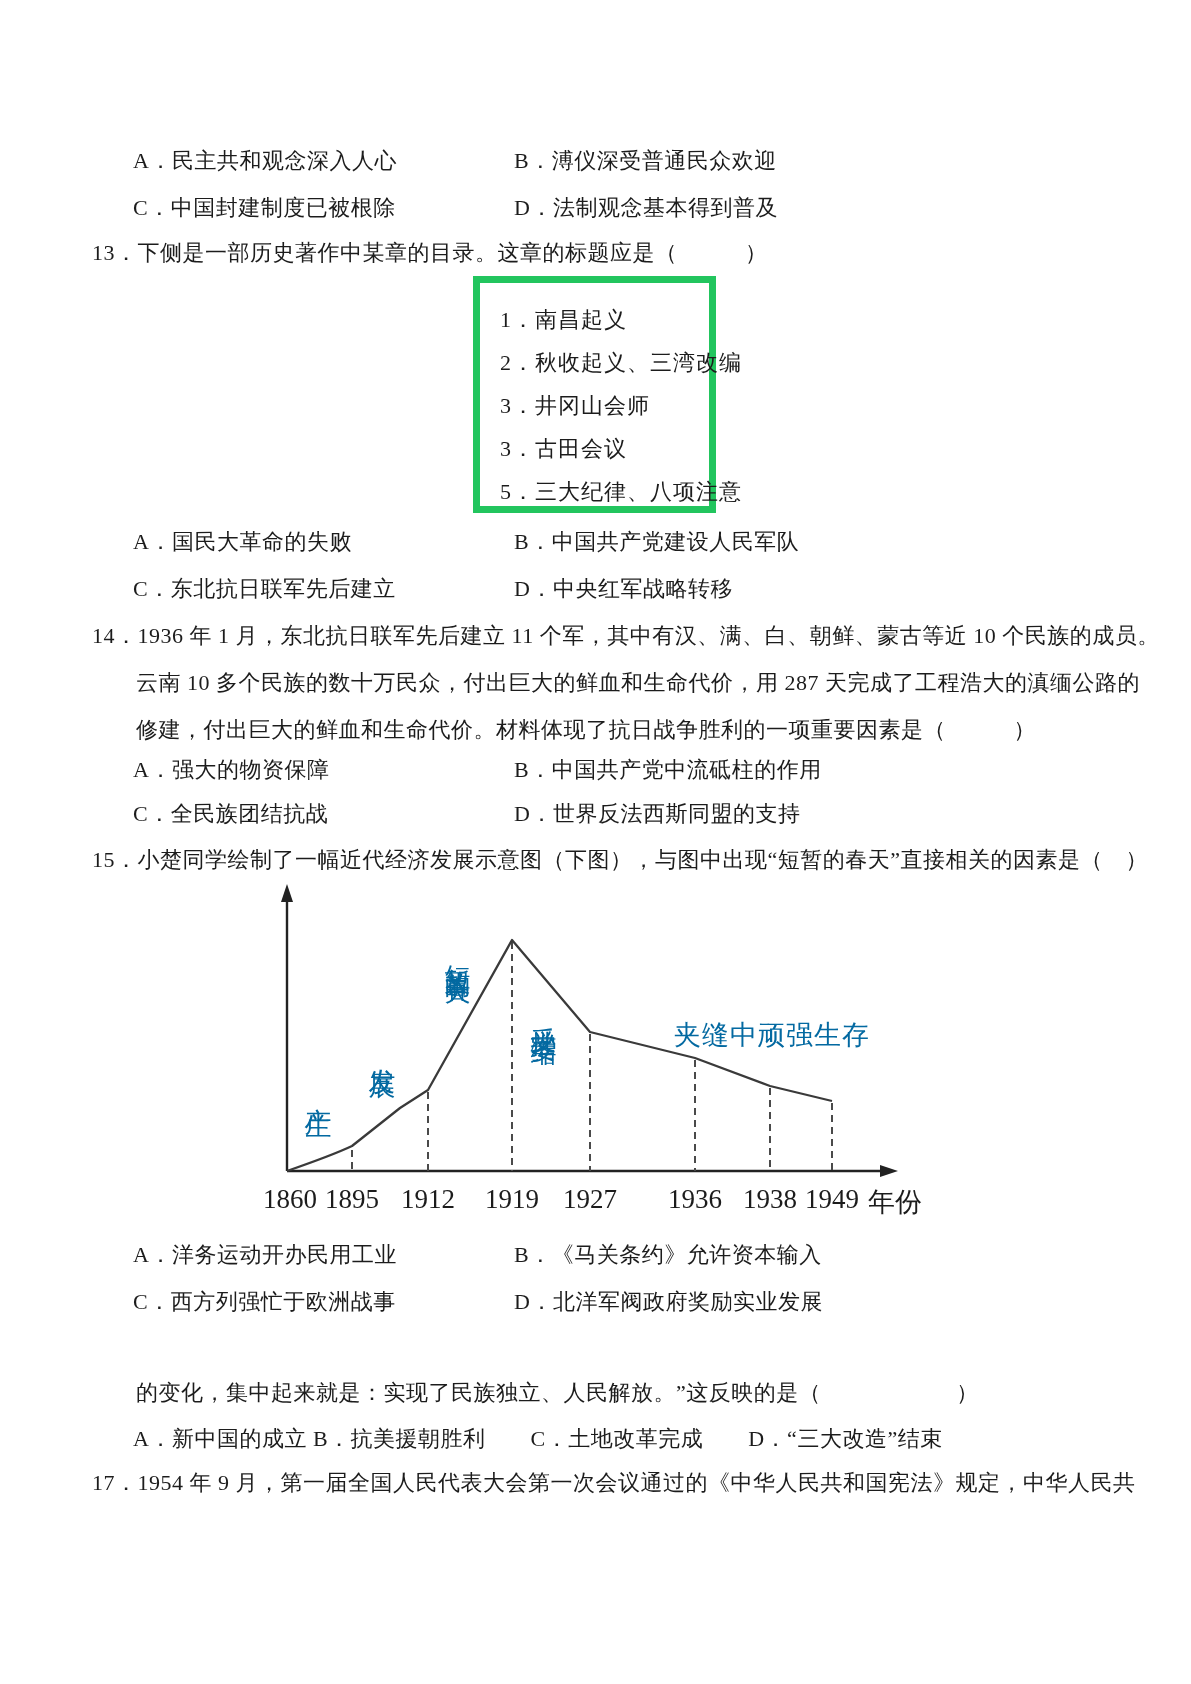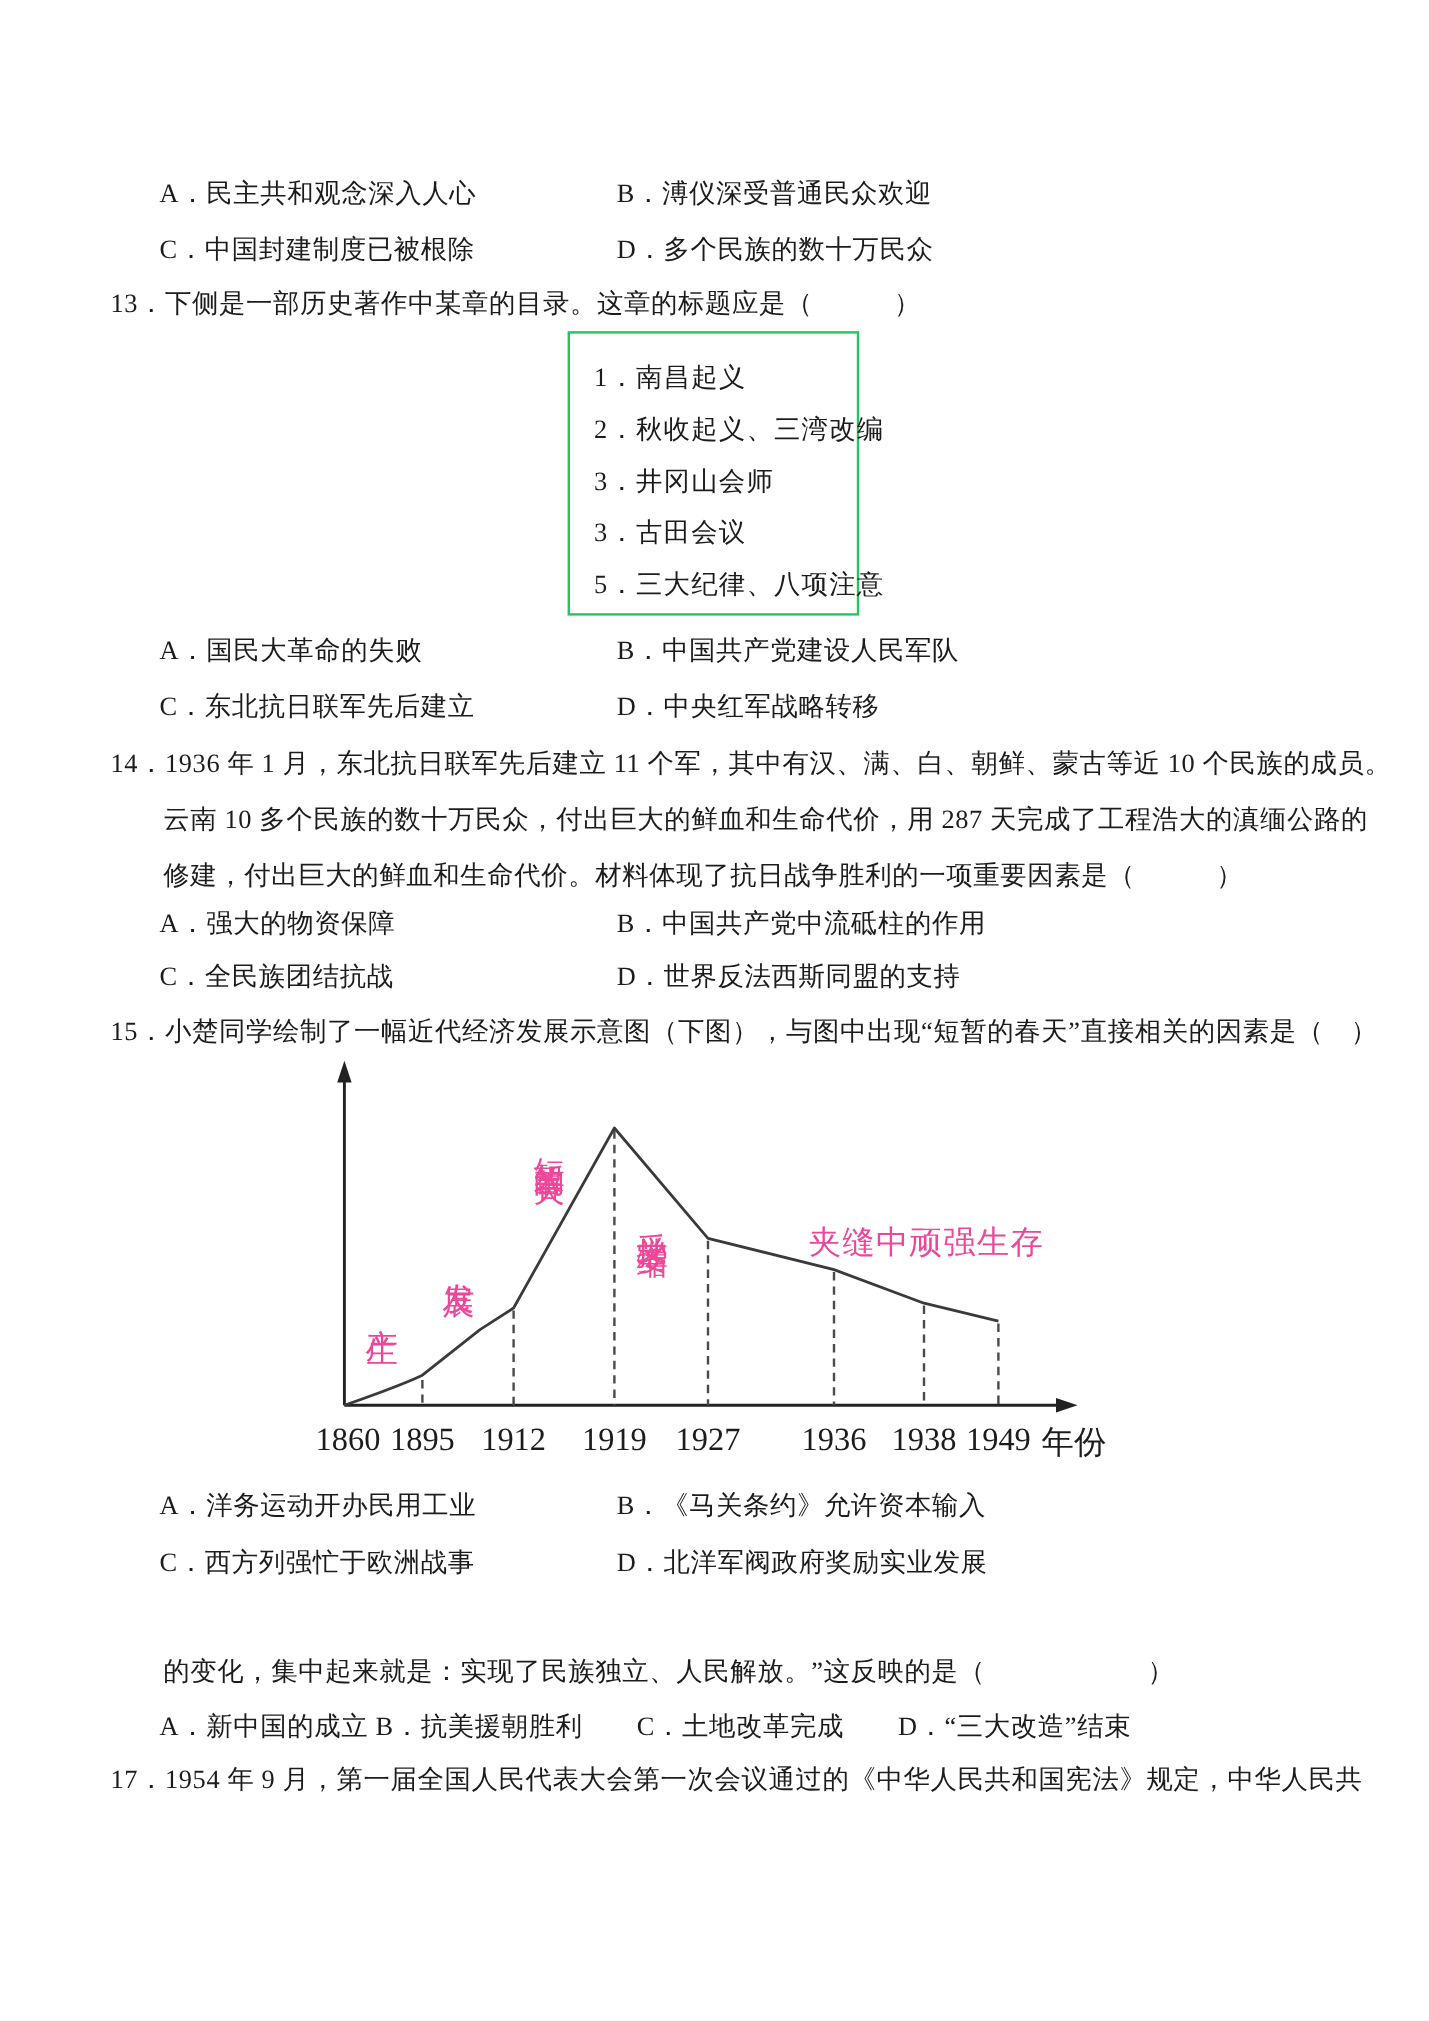--- a/index.html
+++ b/index.html
@@ -15,21 +15,21 @@
     position:absolute;
     font-size:22px;
     line-height:30px;
     white-space:pre;
     letter-spacing:0.5px;
   }
   .box{
     position:absolute;
     left:473px;top:276px;
     width:243px;height:237px;
-    border:2px solid #22c55e;
+    border:7px solid #22c55e;
     box-sizing:border-box;
   }
   .box .item{
     position:absolute;
     left:20px;
     font-size:22px;
     white-space:pre;
     letter-spacing:1px;
   }
   #chart{
@@ -41,41 +41,41 @@
   .ylab{
     position:absolute;
     font-size:27px;
     width:80px;
     text-align:center;
     color:#1c1c1c;
     font-family:"Liberation Serif","DejaVu Serif",serif;
   }
   .phase{
     position:absolute;
-    color:#ec4899;
+    color:#0369a1;
     font-family:"Liberation Serif","DejaVu Serif",serif;
   }
   .vert{
     writing-mode:vertical-rl;
     text-orientation:upright;
     letter-spacing:4px;
   }
   .dash{stroke:#4a4a4a;stroke-width:2;stroke-dasharray:7 5;fill:none;}
   .axis{stroke:#222;stroke-width:2.4;fill:none;}
   .curve{stroke:#3a3a3a;stroke-width:2.3;fill:none;stroke-linejoin:round;}
 </style>
 </head>
 <body>
 
 <div id="page">
 
   <div class="line" style="left:133px;top:146px">A．民主共和观念深入人心</div>
   <div class="line" style="left:514px;top:146px">B．溥仪深受普通民众欢迎</div>
   <div class="line" style="left:133px;top:193px">C．中国封建制度已被根除</div>
-  <div class="line" style="left:514px;top:193px">D．多个民族的数十万民众</div>
+  <div class="line" style="left:514px;top:193px">D．法制观念基本得到普及</div>
 
   <div class="line" style="left:92px;top:238px">13．下侧是一部历史著作中某章的目录。这章的标题应是（　　　）</div>
 
   <div class="box">
     <div class="item" style="top:22px">1．南昌起义</div>
     <div class="item" style="top:65px">2．秋收起义、三湾改编</div>
     <div class="item" style="top:108px">3．井冈山会师</div>
     <div class="item" style="top:151px">3．古田会议</div>
     <div class="item" style="top:194px">5．三大纪律、八项注意</div>
   </div>

